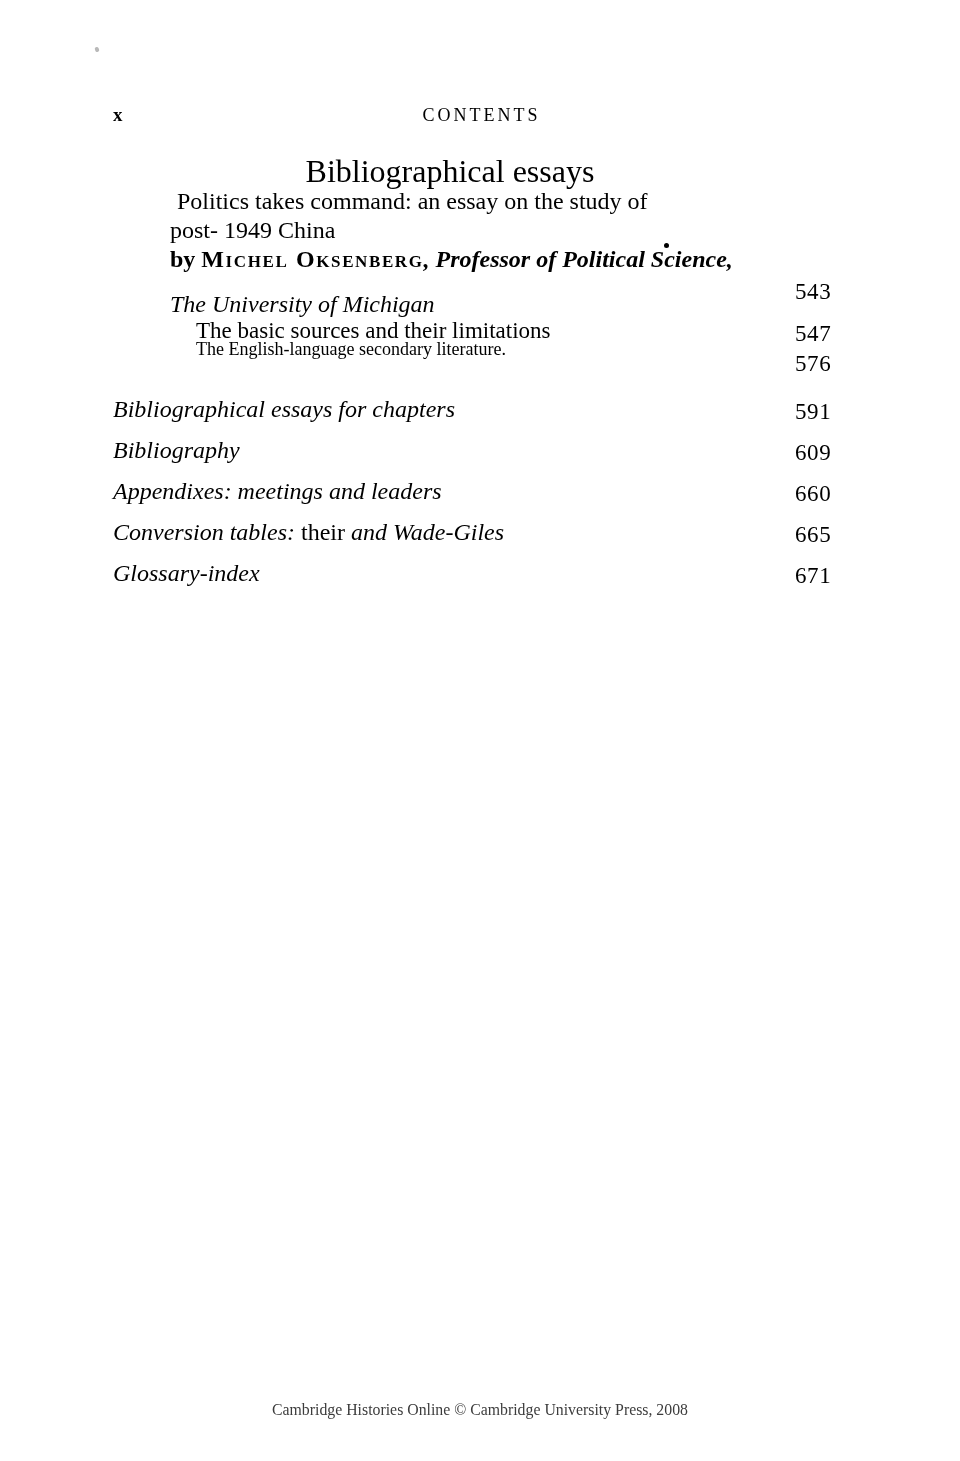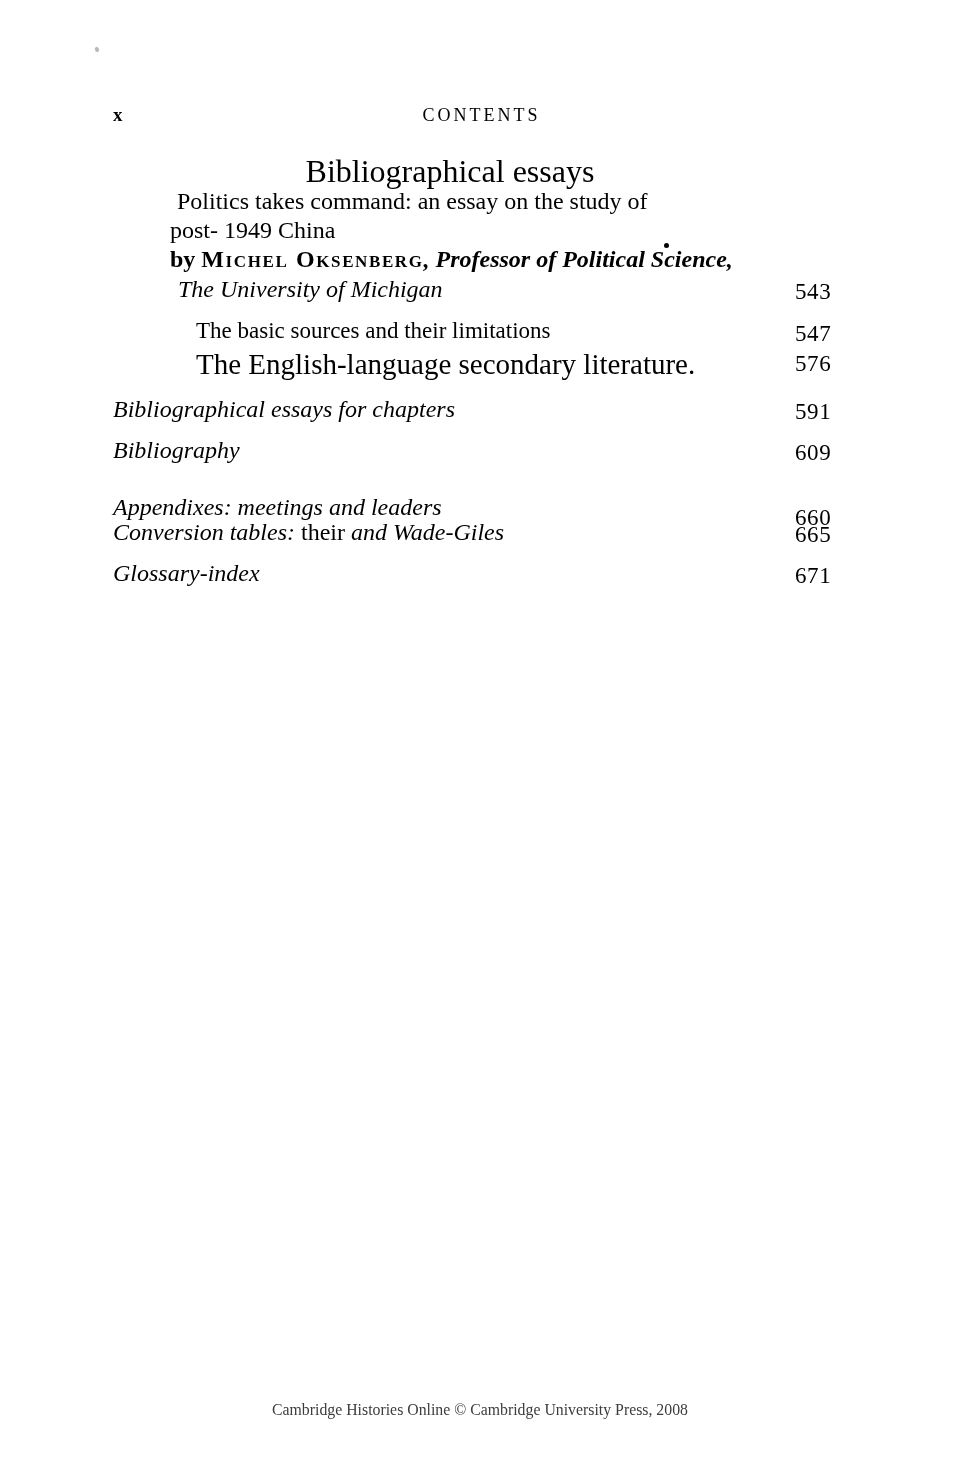--- a/index.html
+++ b/index.html
@@ -99,36 +99,36 @@
   .smallcaps {
     font-variant: small-caps;
     letter-spacing: 1.6px;
     font-size: 24px;
   }
 
   
   .essay-l1 { left: 170px; top: 188px; margin-left: 7px; }
   .essay-l2 { left: 170px; top: 217px; }
   .essay-l3 { left: 170px; top: 246px; font-weight: bold; }
-  .essay-l4 { left: 170px; top: 276px; margin-left: 8px; }
+  .essay-l4 { left: 170px; top: 291px; }
   .pg-543   { left: 795px; top: 279px; }
 
   
   .sub1   { left: 196px; top: 318px; font-size: 23px; }
   .pg-547 { left: 795px; top: 321px; }
-  .sub2   { left: 196px; top: 348px; font-size: 29px; font-family: Liberation Serif, serif; }
+  .sub2   { left: 196px; top: 339px; font-size: 18px; font-family: Liberation Serif, serif; }
   .pg-576 { left: 795px; top: 351px; }
 
   
   .main1  { left: 113px; top: 396px; }
   .pg-591 { left: 795px; top: 399px; }
   .main2  { left: 113px; top: 437px; }
   .pg-609 { left: 795px; top: 440px; }
-  .main3  { left: 113px; top: 478px; margin-top: 16px; }
-  .pg-660 { left: 795px; top: 505px; }
+  .main3  { left: 113px; top: 478px; }
+  .pg-660 { left: 795px; top: 481px; }
   .main4  { left: 113px; top: 519px; }
   .pg-665 { left: 795px; top: 522px; }
   .main5  { left: 113px; top: 560px; }
   .pg-671 { left: 795px; top: 563px; }
 
   
   .footer {
     position: absolute;
     left: 0;
     top: 1400px;

